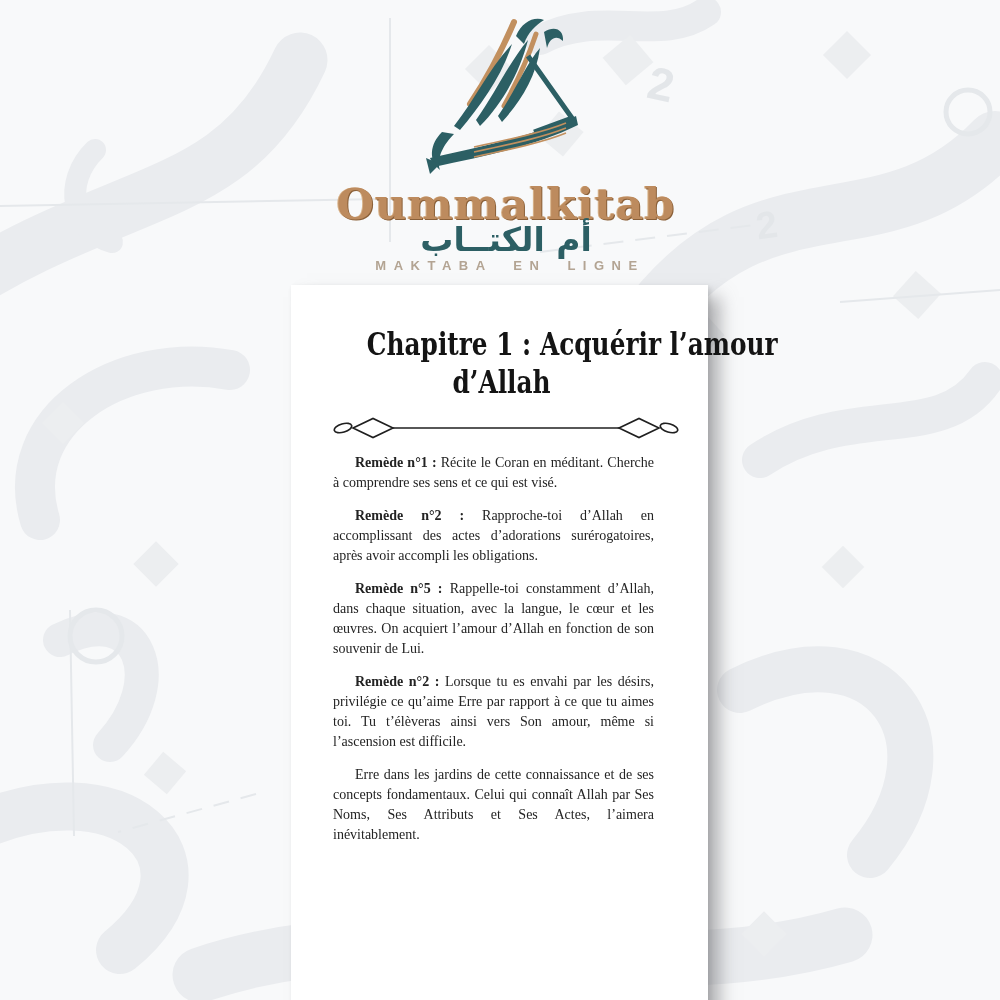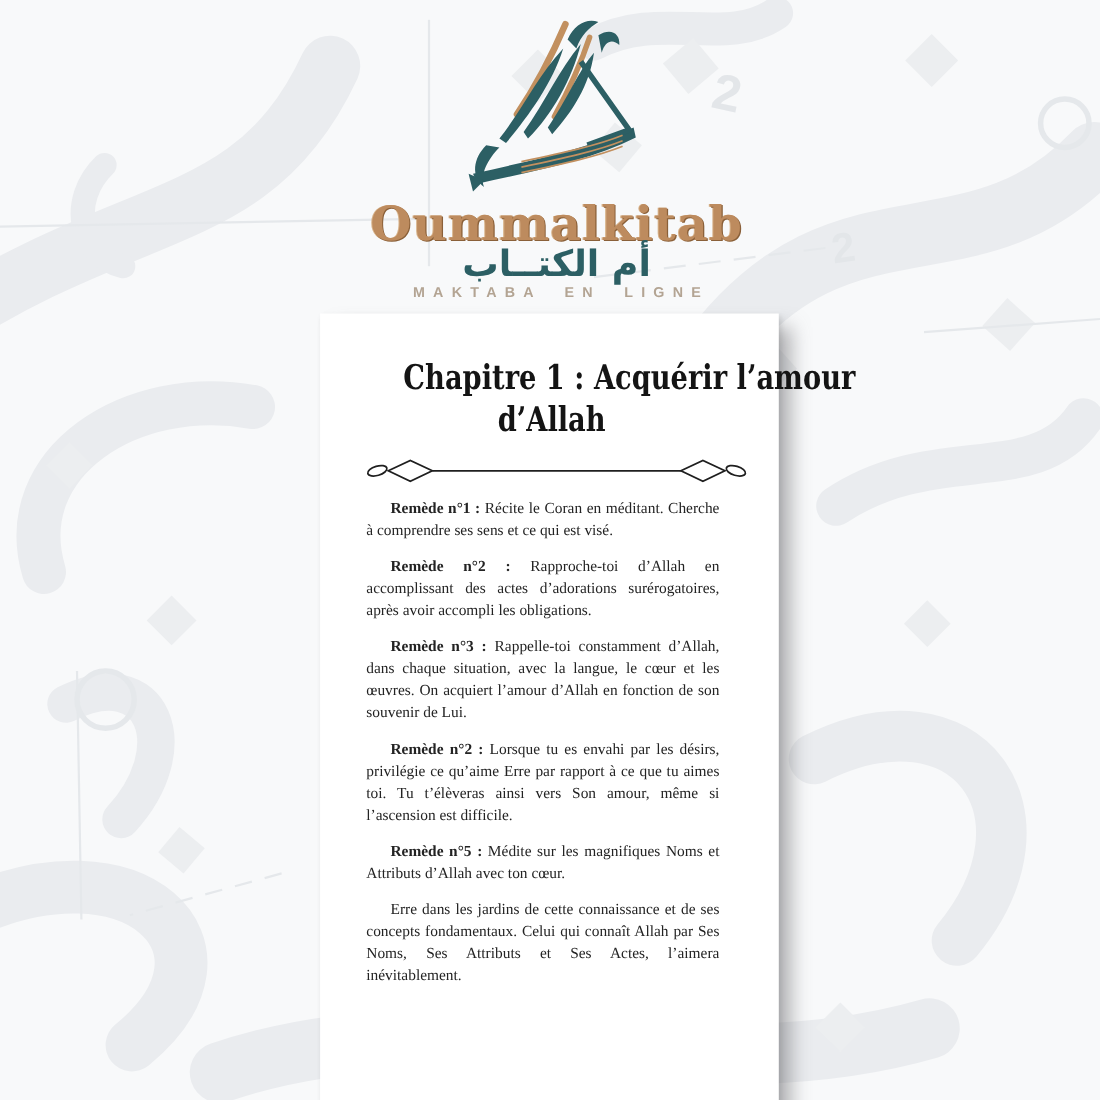--- a/index.html
+++ b/index.html
@@ -134,19 +134,18 @@
       <ellipse cx="10" cy="13" rx="9" ry="4.2" transform="rotate(-16 10 13)"></ellipse>
       <path d="M20,13 L40,3.5 L60,13 L40,22.5 Z"></path>
       <path d="M60,13 L286,13"></path>
       <path d="M286,13 L306,3.5 L326,13 L306,22.5 Z"></path>
       <ellipse cx="336" cy="13" rx="9" ry="4.2" transform="rotate(16 336 13)"></ellipse>
     </g>
   </svg>
 
   <p class="para"><b>Remède n°1 :</b> <span>Récite le Coran en méditant. Cherche à comprendre ses sens et ce qui est visé.</span></p>
   <p class="para"><b>Remède n°2 :</b> <span>Rapproche-toi d’Allah en accomplissant des actes d’adorations surérogatoires, après avoir accompli les obligations.</span></p>
-  <p class="para"><b>Remède n°3 :</b> <span>Rappelle-toi constamment d’Allah, dans chaque situation, avec la langue, le cœur et les œuvres. On acquiert l’amour d’Allah en fonction de son souvenir de Lui.</span></p>
+  <p class="para"><b>Remède n°5 :</b> <span>Rappelle-toi constamment d’Allah, dans chaque situation, avec la langue, le cœur et les œuvres. On acquiert l’amour d’Allah en fonction de son souvenir de Lui.</span></p>
   <p class="para"><b>Remède n°2 :</b> <span>Lorsque tu es envahi par les désirs, privilégie ce qu’aime Erre par rapport à ce que tu aimes toi. Tu t’élèveras ainsi vers Son amour, même si l’ascension est difficile.</span></p>
-  <p class="para"><b>Remède n°5 :</b> <span>Médite sur les magnifiques Noms et Attributs d’Allah avec ton cœur.</span></p>
   <p class="para"><span>Erre dans les jardins de cette connaissance et de ses concepts fondamentaux. Celui qui connaît Allah par Ses Noms, Ses Attributs et Ses Actes, l’aimera inévitablement.</span></p>
 
   <div class="page-number">15</div>
 </div>
 
 </body></html>

